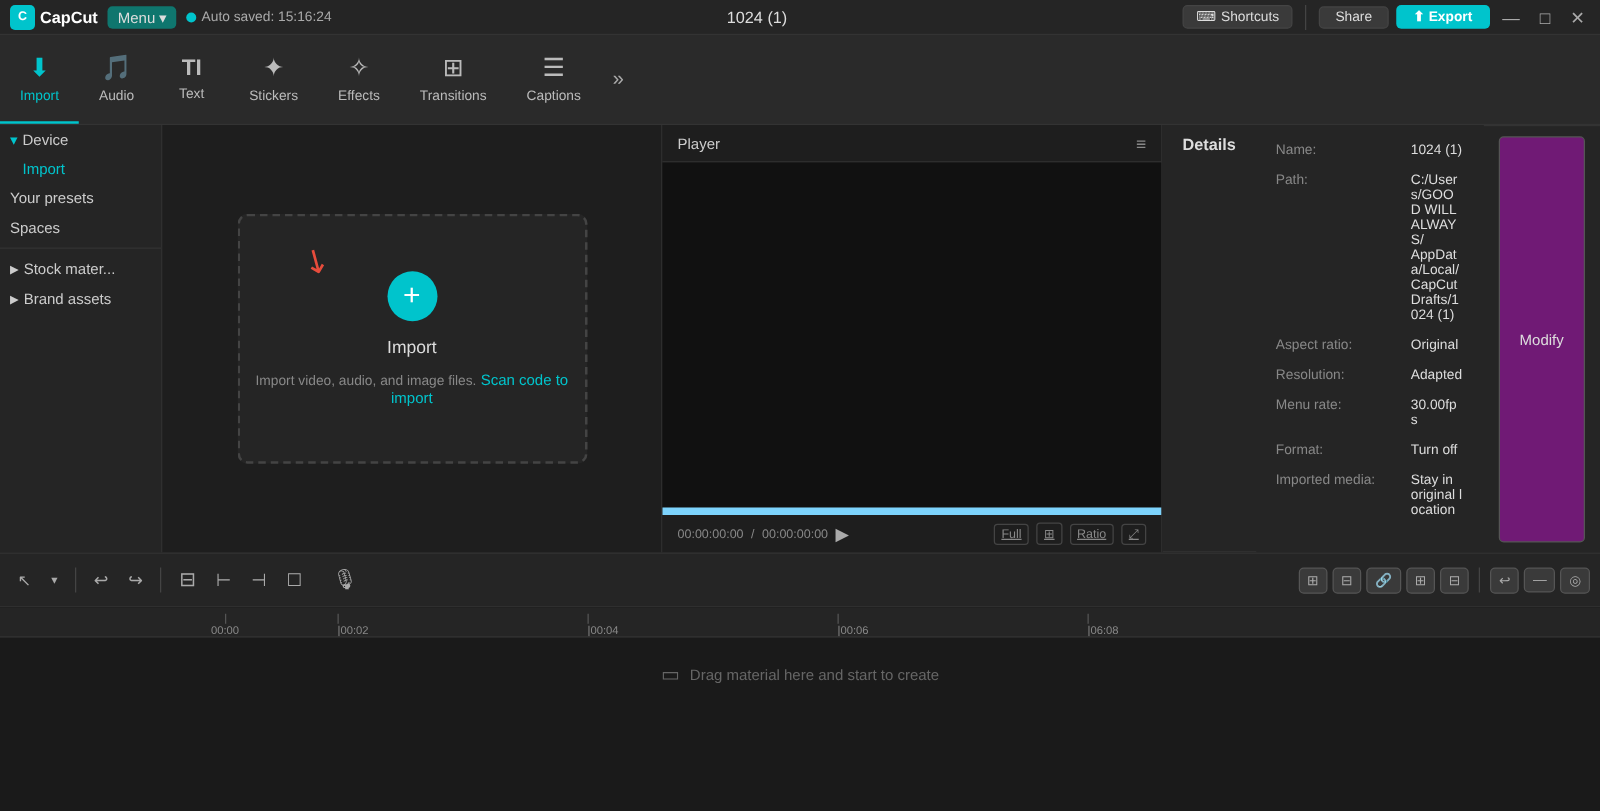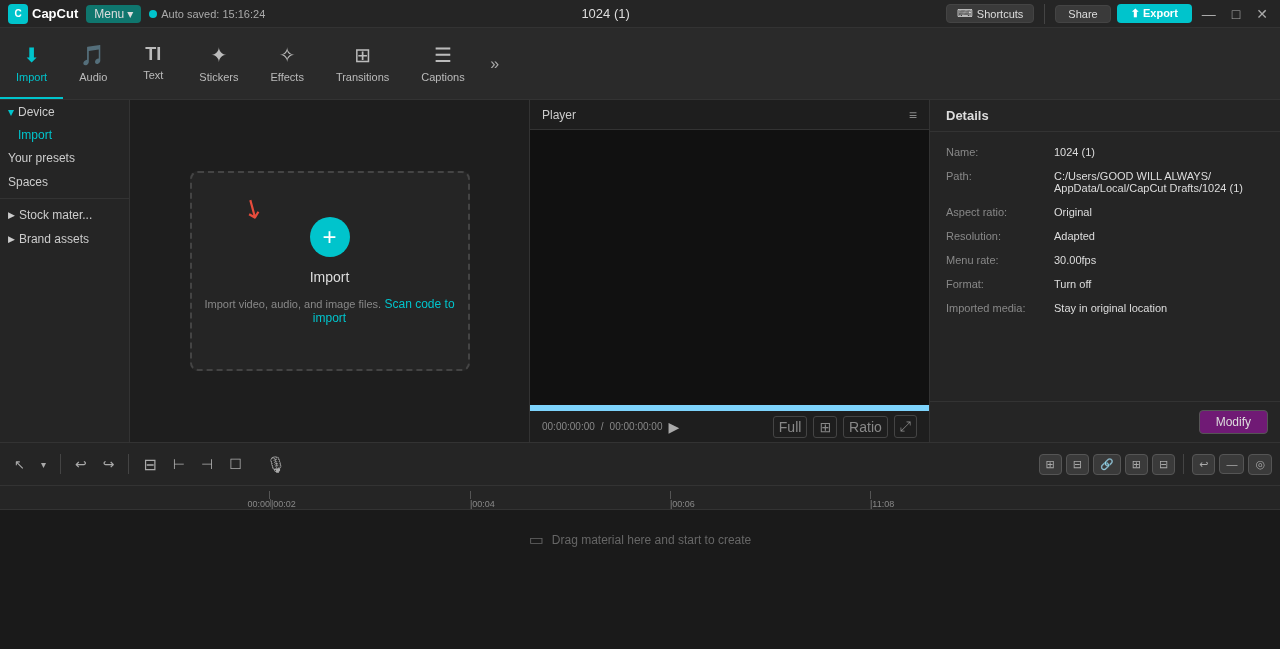--- a/index.html
+++ b/index.html
@@ -197,28 +197,28 @@
       display: flex; align-items: center; justify-content: center;
     }
     .player-controls {
       display: flex; align-items: center; gap: 6px;
       padding: 4px 12px;
       border-top: 6px solid #7dd3fc;
       min-height: 36px;
     }
     .time-display { font-size: 10px; color: #888; }
     .play-btn { background: none; border: none; color: #aaa; cursor: pointer; font-size: 14px; }
-    .player-btn { background: none; border: none; color: #888; cursor: pointer; font-size: 14px; padding: 2px 5px; border: 1px solid #444; border-radius: 3px; }
+    .player-btn { background: none; border: none; color: #888; cursor: pointer; font-size: 10px; padding: 2px 5px; border: 1px solid #444; border-radius: 3px; text-decoration: underline; }
     .player-right-controls { margin-left: auto; display: flex; align-items: center; gap: 6px; }
 
     
     .details-panel {
       flex: 0 0 350px;
       background: #252525;
-      display: flex; flex-direction: column;
+      display: flex; flex-direction: row;
       overflow: hidden;
     }
     .details-header {
       padding: 8px 16px;
       font-size: 13px;
       font-weight: 600;
       color: #ddd;
       border-bottom: 1px solid #333;
     }
     .details-content {
@@ -557,39 +557,39 @@
       <div class="btool-separator"></div>
       <button class="btool-small-btn">↩</button>
       <button class="btool-small-btn">—</button>
       <button class="btool-small-btn">◎</button>
     </div>
   </div>
 
   <div class="timeline">
     <div class="timeline-ruler">
       <div style="display:flex;align-items:flex-end;height:100%;gap:0;flex:1;">
-        <div style="width:180px;display:flex;flex-direction:column;align-items:flex-end;color:#888;font-size:9px;">
+        <div style="width:180px;display:flex;flex-direction:column;align-items:center;color:#888;font-size:9px;">
           <div style="width:1px;height:8px;background:#555;"></div>
           <span>00:00</span>
         </div>
-        <div style="width:200px;display:flex;flex-direction:row;align-items:flex-start;color:#888;font-size:9px;">
+        <div style="width:200px;display:flex;flex-direction:column;align-items:flex-start;color:#888;font-size:9px;">
           <div style="width:1px;height:8px;background:#555;"></div>
           <span>|00:02</span>
         </div>
         <div style="width:200px;display:flex;flex-direction:column;align-items:flex-start;color:#888;font-size:9px;">
           <div style="width:1px;height:8px;background:#555;"></div>
           <span>|00:04</span>
         </div>
         <div style="width:200px;display:flex;flex-direction:column;align-items:flex-start;color:#888;font-size:9px;">
           <div style="width:1px;height:8px;background:#555;"></div>
           <span>|00:06</span>
         </div>
         <div style="width:200px;display:flex;flex-direction:column;align-items:flex-start;color:#888;font-size:9px;">
           <div style="width:1px;height:8px;background:#555;"></div>
-          <span>|11:08</span>
+          <span>|06:08</span>
         </div>
       </div>
     </div>
     <div class="timeline-drop">
       <span class="drop-icon">▭</span>
       <span>Drag material here and start to create</span>
     </div>
   </div>
 </div>
 

